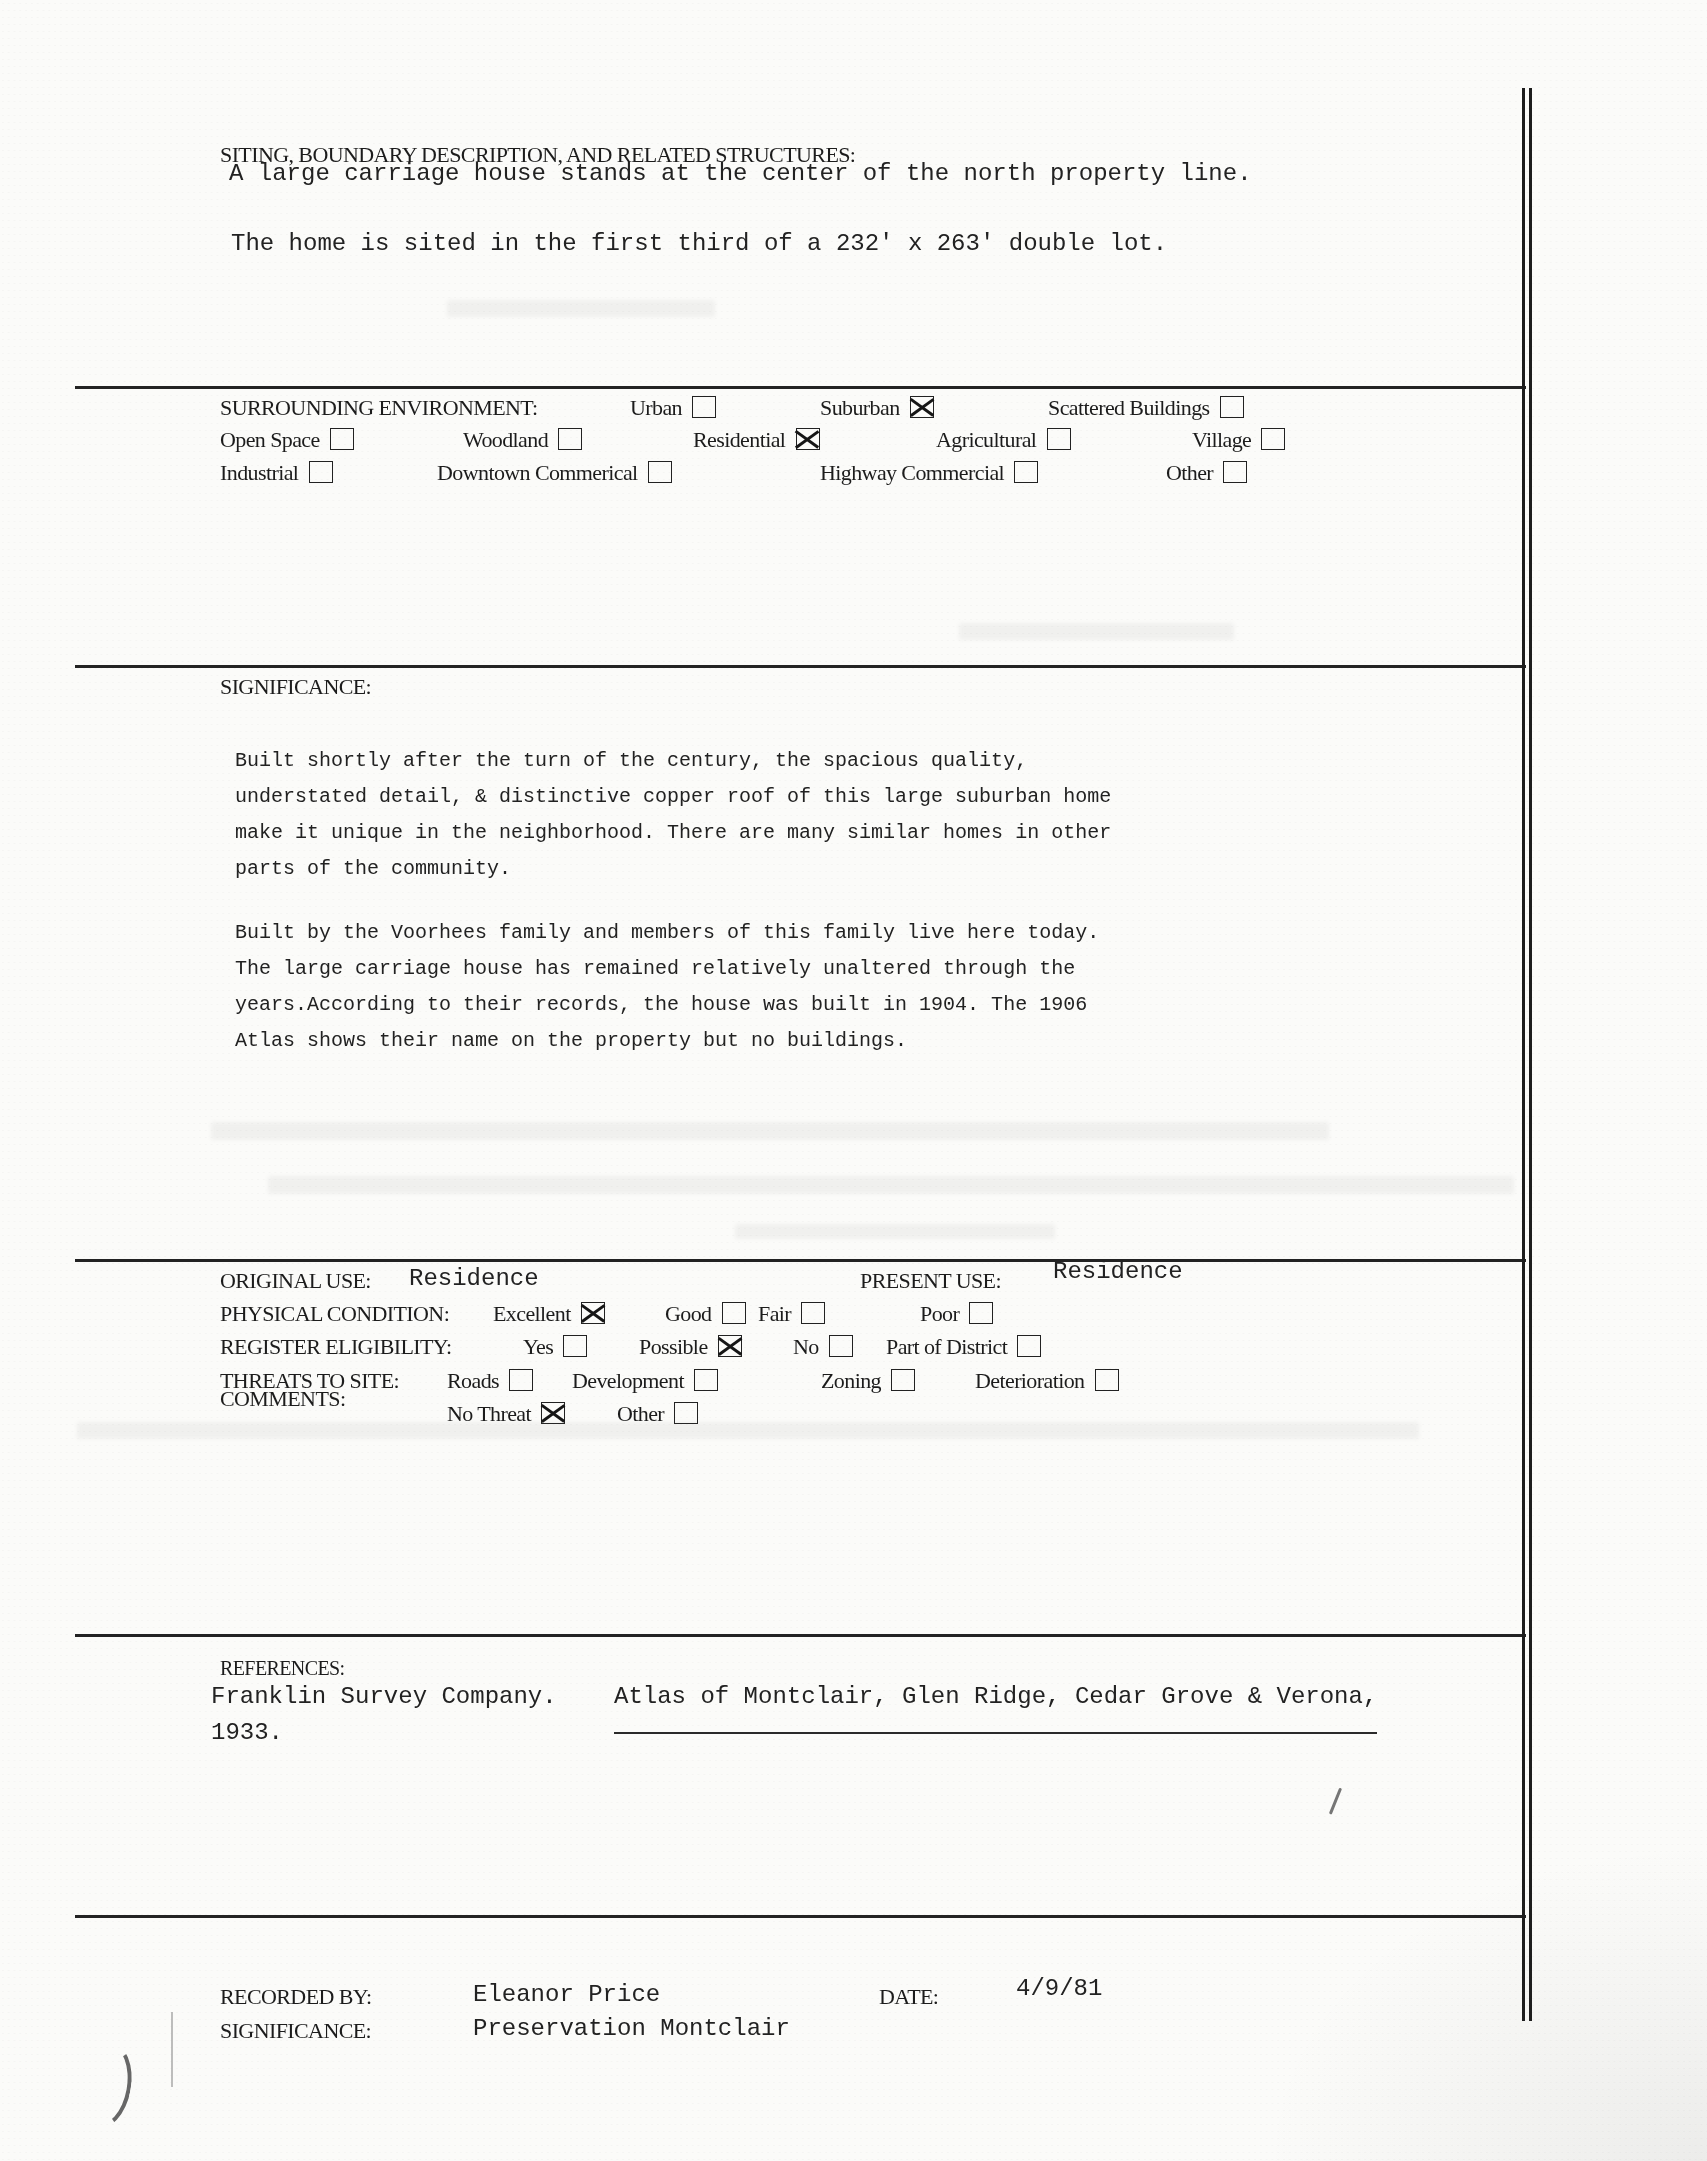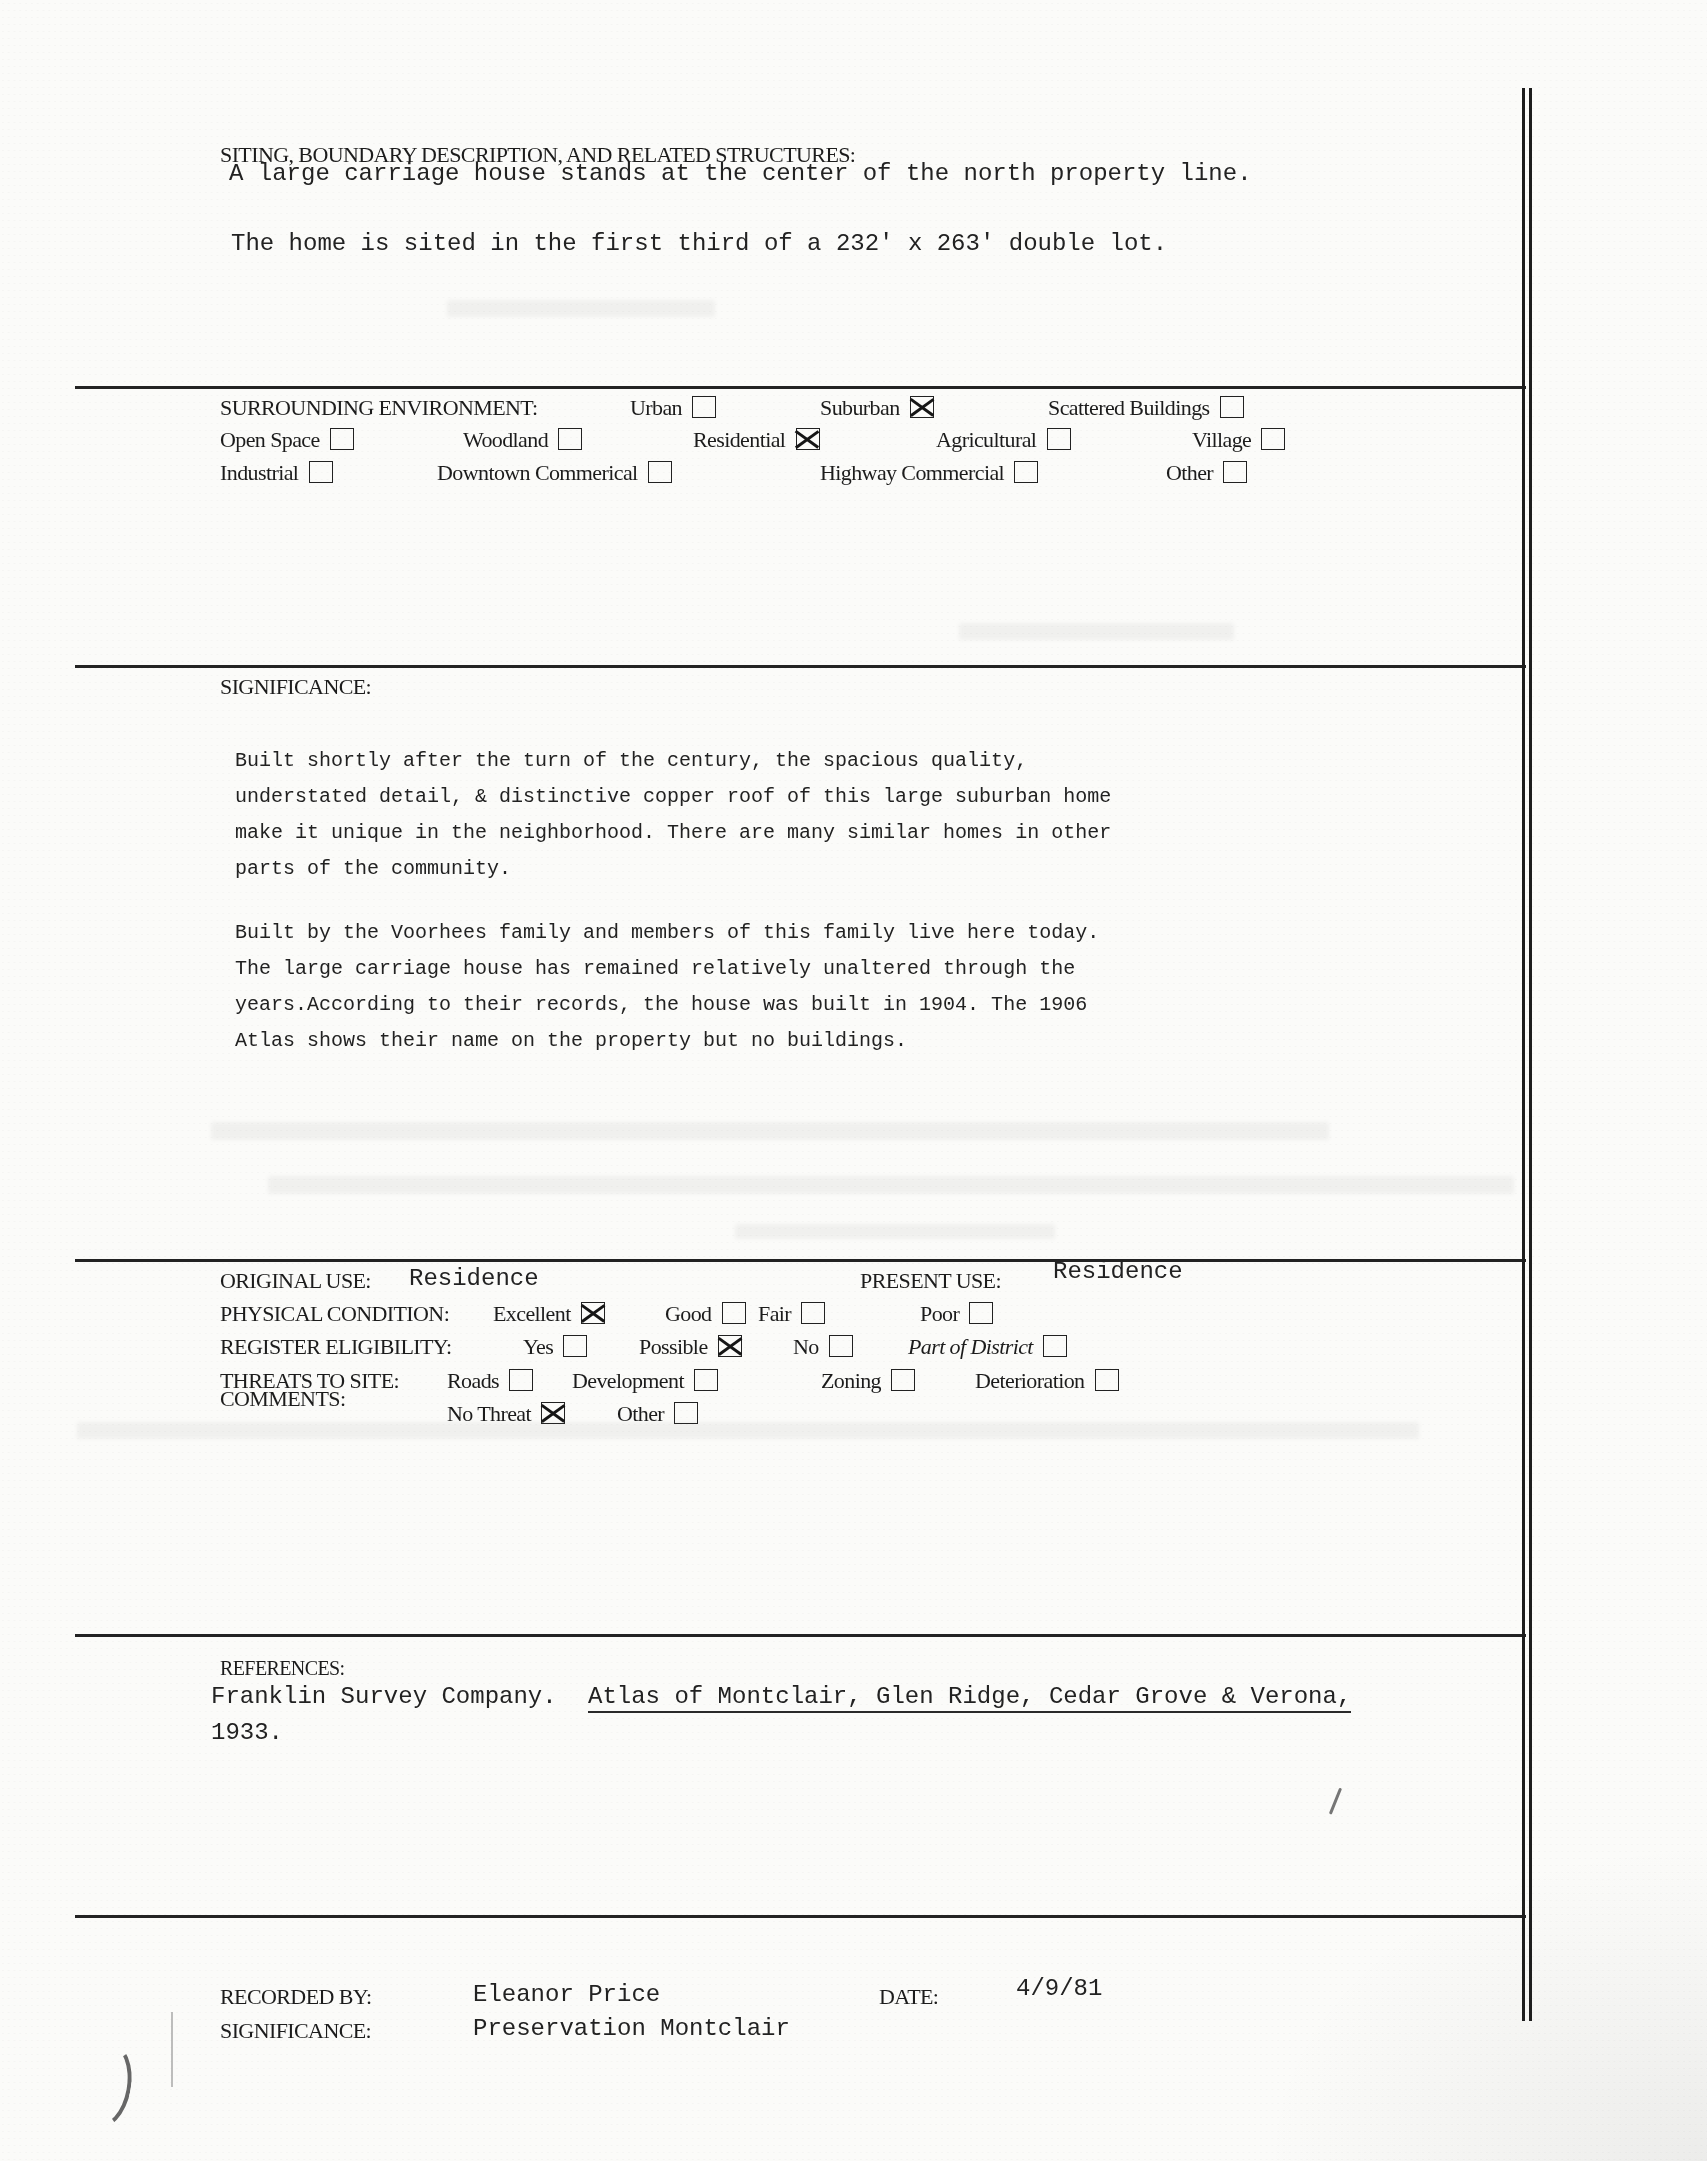--- a/index.html
+++ b/index.html
@@ -42,21 +42,21 @@
     margin-left:10.2px;
     vertical-align:-3.2px;
     background:transparent;
   }
   .cb.checked::before, .cb.checked::after {
     content:""; position:absolute; left:-3.2px; right:-3.2px; top:46%; height:2.6px;
     background:#161616;
   }
   .cb.checked::before { transform:rotate(36deg); }
   .cb.checked::after  { transform:rotate(-36deg); }
-  .underlined { border-bottom:2.6px solid #2a2a2a; padding-bottom:1px; }
+  .underlined { border-bottom:2.6px solid #2a2a2a; padding-bottom:22px;margin-left:26px; }
   .smudge { position:absolute; background:#6a6a6a; opacity:0.07; filter:blur(1.9px); border-radius:2.6px; }
   .pen-arc {
     position:absolute; left:74px; top:2040px;
     width:49px; height:82px;
     border:4.5px solid transparent; border-right-color:#4e4e4e;
     border-radius:50%;
     transform:rotate(10deg);
     opacity:0.85;
   }
   .crease { position:absolute; left:171px; top:2012px; width:1.9px; height:75px; background:#8a8a8a; opacity:0.55; }
@@ -160,21 +160,21 @@
     <span class="flabel" style="left:220px;">REGISTER ELIGIBILITY:</span>
     <span style="left:523px;">
       <span class="flabel">Yes</span><span class="cb"></span>
     </span>
     <span style="left:639px;">
       <span class="flabel">Possible</span><span class="cb checked"></span>
     </span>
     <span style="left:793px;">
       <span class="flabel">No</span><span class="cb"></span>
     </span>
-    <span style="left:908px;font-style:italic;">
+    <span style="left:886px;">
       <span class="flabel">Part of District</span><span class="cb"></span>
     </span>
   </div>
   <div class="row" style="top:1368px;">
     <span class="flabel" style="left:220px;">THREATS TO SITE:</span>
     <span style="left:447px;">
       <span class="flabel">Roads</span><span class="cb"></span>
     </span>
     <span style="left:572px;">
       <span class="flabel">Development</span><span class="cb"></span>

